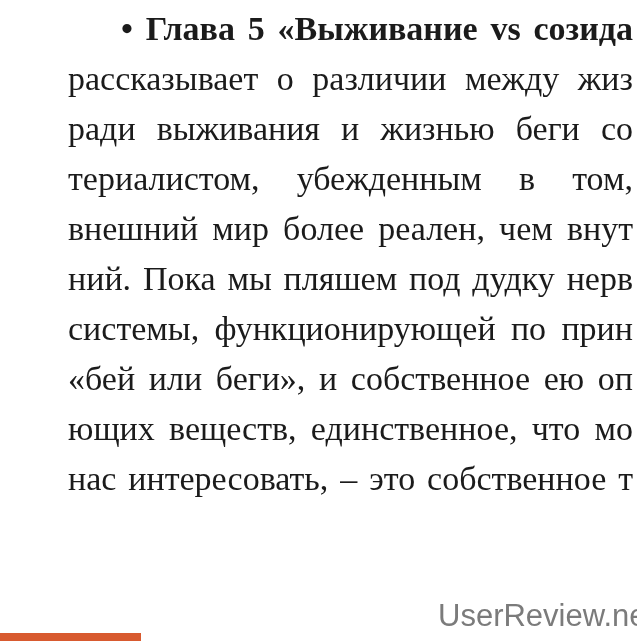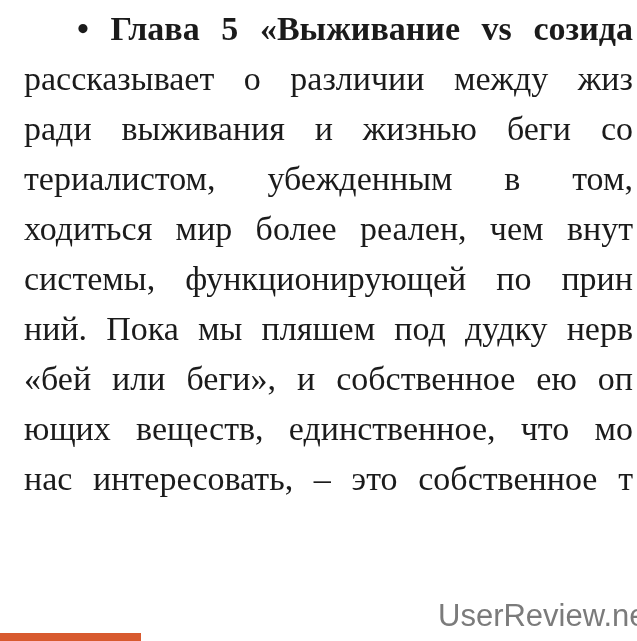--- a/index.html
+++ b/index.html
@@ -13,21 +13,21 @@
   html,body{margin:0;padding:0;background:#fff;}
   .page{
     position:relative;
     width:637px;height:641px;
     background:var(--bg);
     overflow:hidden;
     font-family:"Liberation Serif", serif;
   }
   .textblock{
     position:absolute;
-    top:4px;left:0;right:4px;
+    top:4px;left:0;right:4px;padding-left:44px;
   }
   .line{
     height:50px;
     line-height:50px;
     font-size:34px;
     color:var(--text);
     padding-left:24px;
     white-space:nowrap;
     overflow:hidden;
     text-align:justify;
@@ -81,23 +81,23 @@
 </head>
 <body>
 
 <div class="page">
 
   <div class="textblock">
     <div class="line first">• Глава 5 «Выживание vs созида</div>
     <div class="line">рассказывает о различии между жиз</div>
     <div class="line">ради выживания и жизнью беги со</div>
     <div class="line">териалистом, убежденным в том,</div>
-    <div class="line">ходиться мир более реален, чем внут</div>
+    <div class="line">внешний мир более реален, чем внут</div>
+    <div class="line">ний. Пока мы пляшем под дудку нерв</div>
     <div class="line">системы, функционирующей по прин</div>
-    <div class="line">ний. Пока мы пляшем под дудку нерв</div>
     <div class="line">«бей или беги», и собственное ею оп</div>
     <div class="line">ющих веществ, единственное, что мо</div>
     <div class="line">нас интересовать, – это собственное т</div>
   </div>
 
   <div class="watermark">
     <span class="watermark-text">UserReview.net</span>
     <span class="watermark-badge">R</span>
   </div>
 

